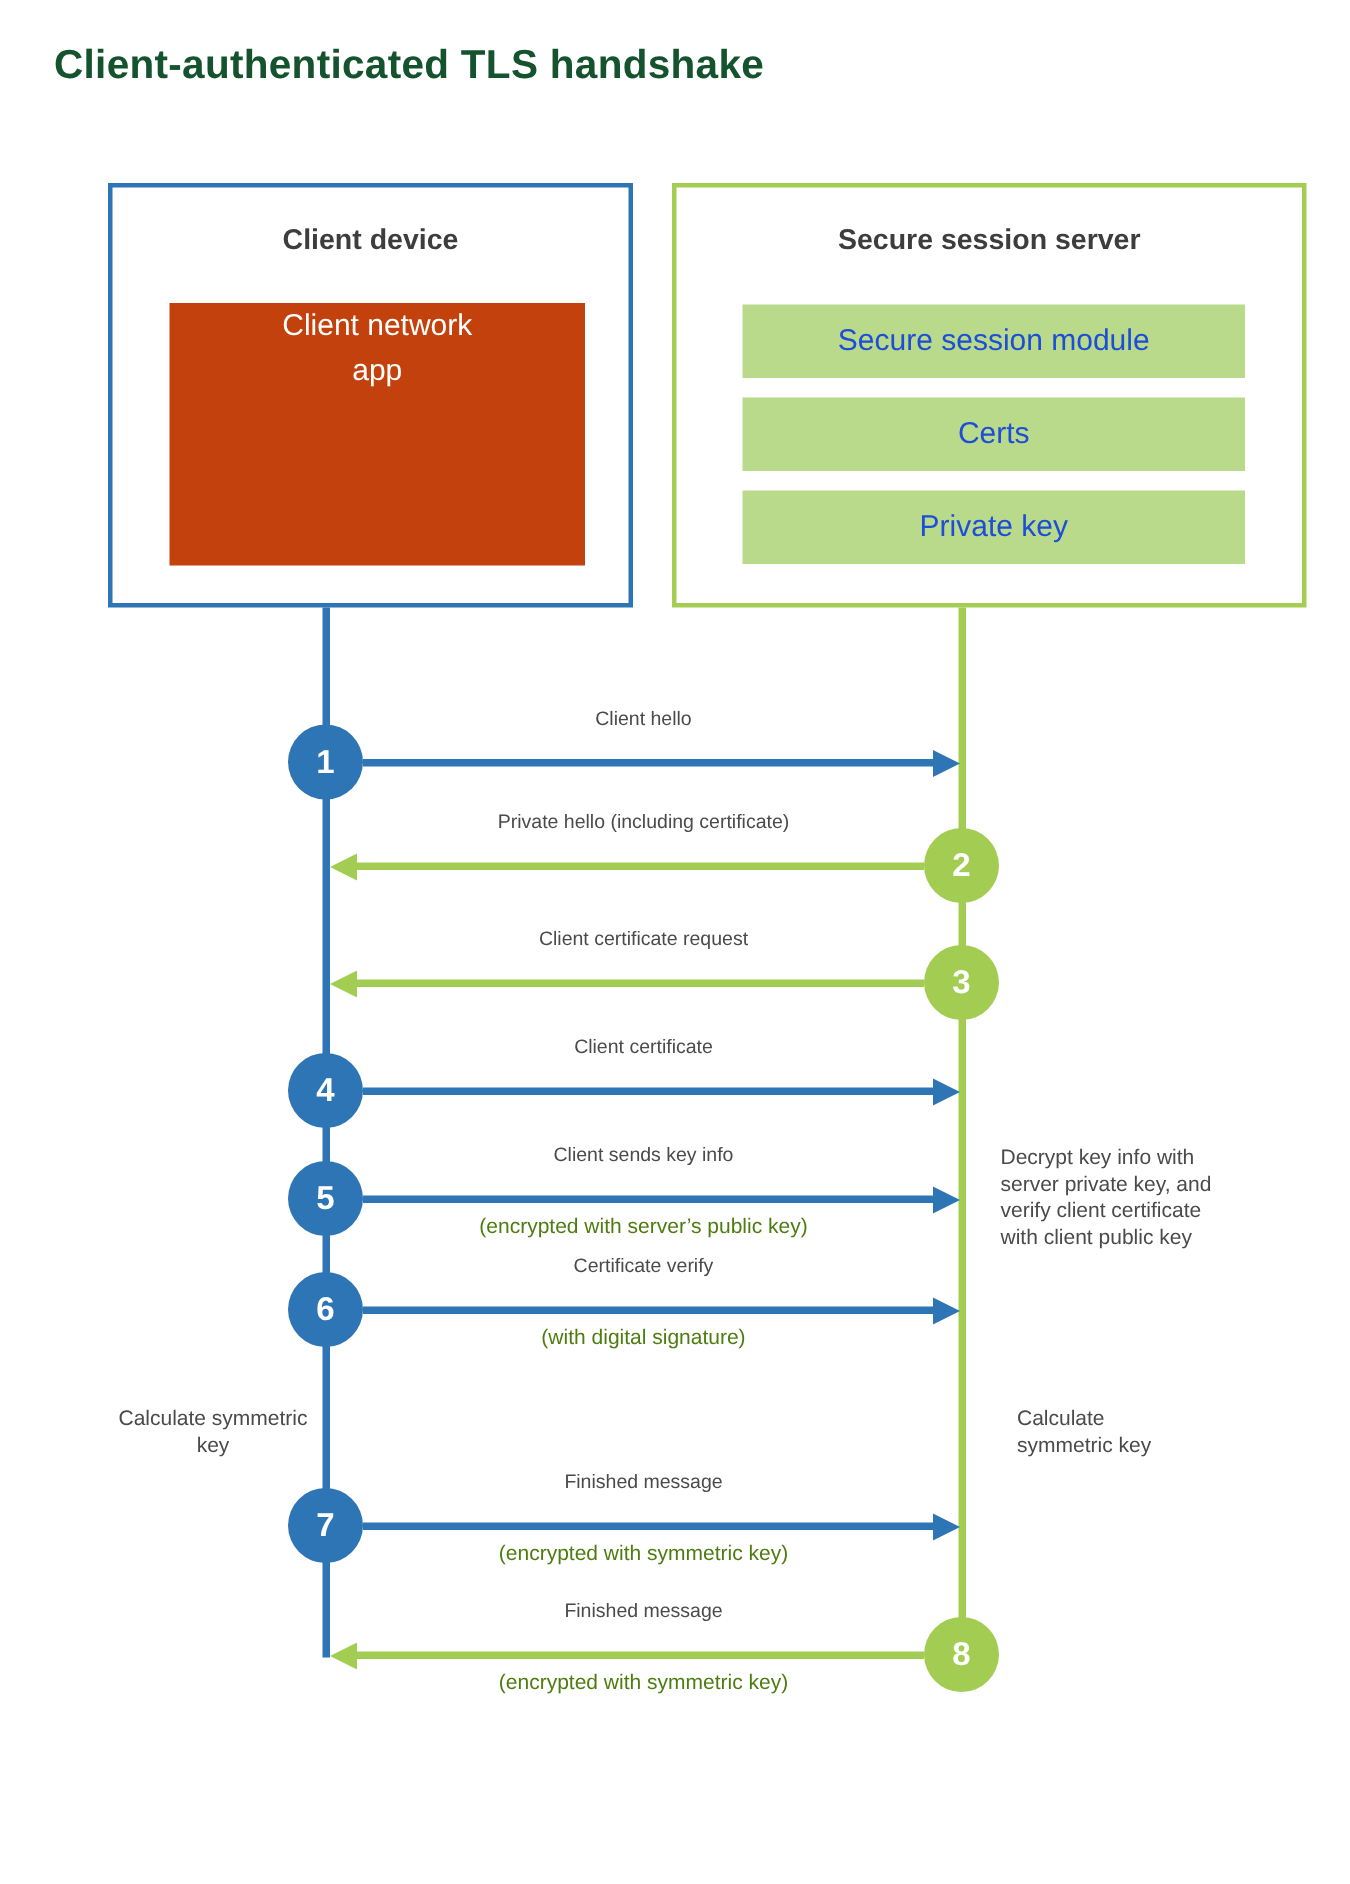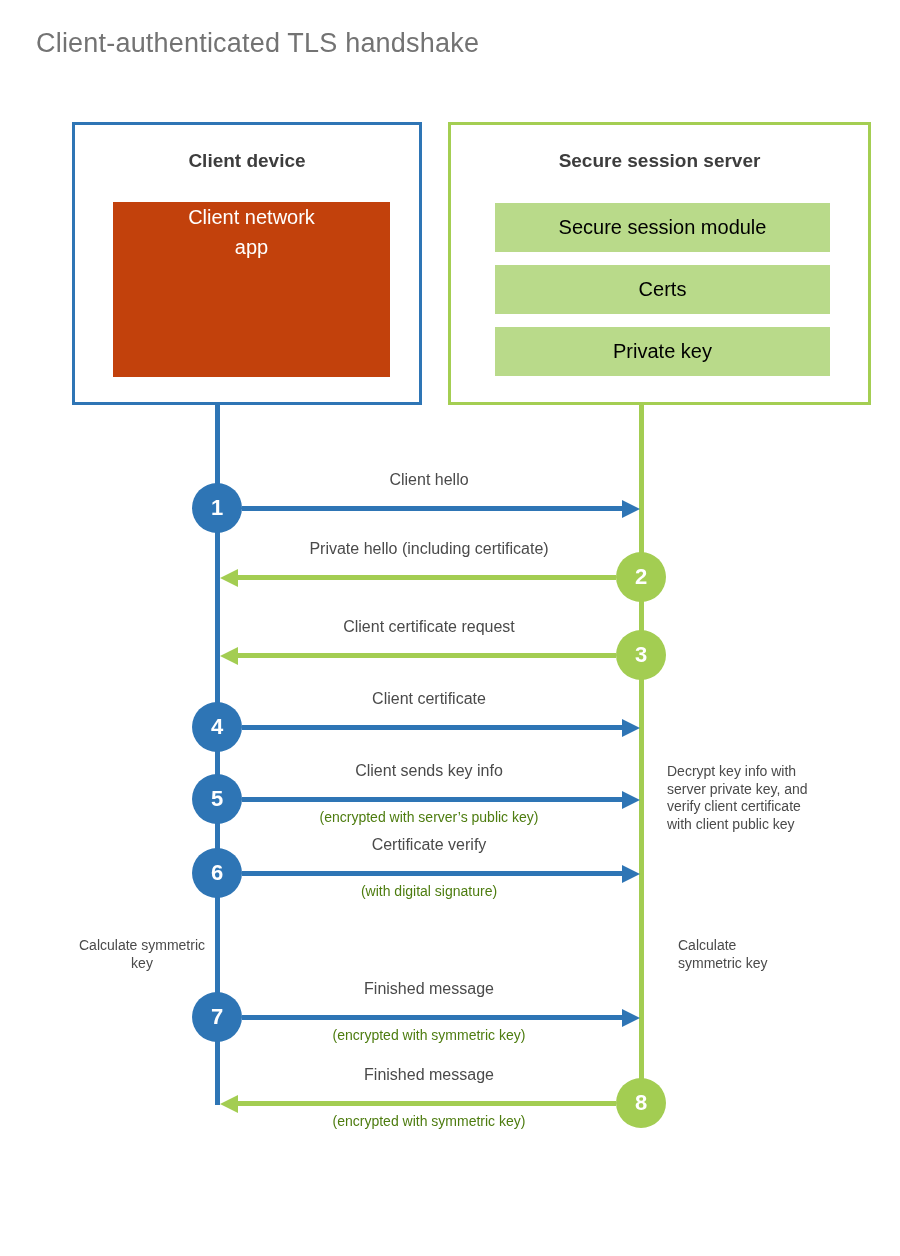--- a/index.html
+++ b/index.html
@@ -4,52 +4,52 @@
 <style>
   html,body { margin:0; padding:0; background:#ffffff; }
   body { font-family:"Liberation Sans","DejaVu Sans",sans-serif; }
   .canvas {
     position:relative; width:900px; height:1256px; background:#ffffff;
     overflow:hidden; margin:0 auto;
   }
   
   .page-title {
     position:absolute; left:36px; top:28px; margin:0;
-    font-size:27px; font-weight:400; color:#737373; letter-spacing:0.2px;
+    font-size:27px; font-weight:700; color:#14532d; letter-spacing:0.2px;
   }
   
   .actor-box { position:absolute; top:122px; height:283px; background:#fff; box-sizing:border-box;margin-left:32px; }
   .actor-box.client { left:40px; width:350px; border:3px solid #2e75b5; }
   .actor-box.server { left:416px; width:423px; border:3px solid #a4ce52; }
   .actor-title {
     margin-top:25px; text-align:center;
     font-size:19px; font-weight:700; color:#3d3d3d;
   }
   .app-box {
     position:absolute; left:38px; top:77px; width:277px; height:175px;
     background:#c2410c; color:#ffffff; font-size:20px; line-height:1.5;
     display:flex; align-items:flex-start; justify-content:center; text-align:center;
   }
   .app-box .wrap { display:block; width:160px; }
   .module-bar {
     position:absolute; left:44px; width:335px; height:49px;
-    background:#b9da8a; color:#000000; font-size:20px;
+    background:#b9da8a; color:#1d4ed8; font-size:20px;
     display:flex; align-items:center; justify-content:center; text-align:center;
   }
   .module-bar.m0 { top:78px; }
   .module-bar.m1 { top:140px; }
   .module-bar.m2 { top:202px; }
   
   .lifeline { position:absolute; top:405px; width:5px; height:700px; }
   .lifeline.blue  { left:215px; background:#2e75b5; }
   .lifeline.green { left:639px; background:#a3cd52; }
   
   .msg-label {
     position:absolute; left:217px; width:424px; top:calc(var(--y) - 37px);
-    text-align:center; font-size:16px; color:#4a4a4a;
+    text-align:center; font-size:13px; color:#4a4a4a;
   }
   .msg-sub {
     position:absolute; left:217px; width:424px; top:calc(var(--y) + 10px);
     text-align:center; font-size:14px; color:#4d7c0f;
   }
   .arrow { position:absolute; height:5px; top:calc(var(--y) - 2px); }
   .arrow.right { left:242px; width:381px; background:#2e75b5; }
   .arrow.left  { left:237px; width:379px; background:#a3cd52; }
   .arrow .head {
     position:absolute; top:50%; transform:translateY(-50%);

